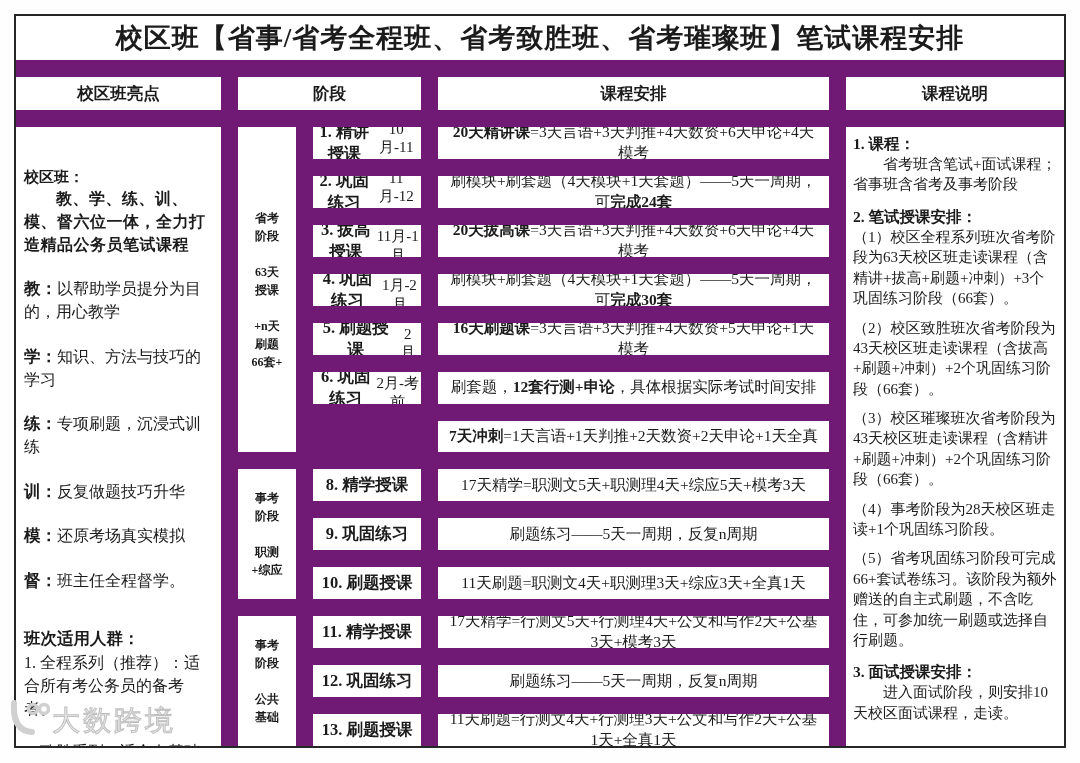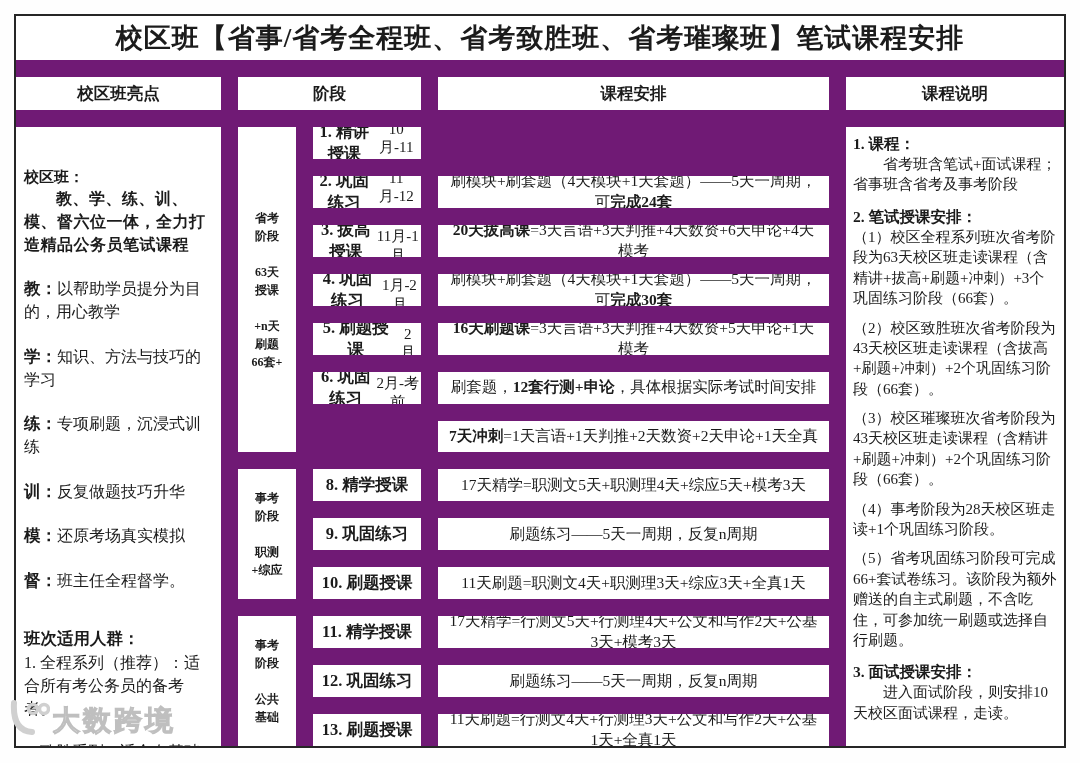--- a/index.html
+++ b/index.html
@@ -70,21 +70,21 @@
   .note-h { font-weight:bold; font-size:15.5px; }
   .note-ind { text-indent:2em; }
   .note-item { margin-top:9px; }
   .note-sec { margin-top:11px; }
 
   .watermark {
     position:absolute; left:6px; top:700px; display:flex; align-items:center; gap:2px;
     pointer-events:none;
   }
   .wm-text {
-    font-size:28px; font-weight:bold; letter-spacing:3px;
+    font-size:28px; font-weight:normal; letter-spacing:3px;
     color:#ececec; -webkit-text-stroke:1px #bfbfbf;
     font-family:"Liberation Sans","DejaVu Sans",sans-serif;
   }
 </style>
 </head>
 <body>
 
 <div class="page">
   <div class="tbl">
 
@@ -166,20 +166,23 @@
     <div class="cell stage r11">
         <div class="sname">11.  精学授课</div>
       </div>
     <div class="cell stage r12">
         <div class="sname">12.  巩固练习</div>
       </div>
     <div class="cell stage r13">
         <div class="sname">13.  刷题授课</div>
       </div>
 
+    <div class="cell course r1">
+        <span><span></span><b>20天精讲课</b><span>=3天言语+3天判推+4天数资+6天申论+4天模考</span></span>
+      </div>
     <div class="cell course r2">
         <span><span>刷模块+刷套题（4天模块+1天套题）——5天一周期，可</span><b>完成24套</b><span></span></span>
       </div>
     <div class="cell course r3">
         <span><span></span><b>20天拔高课</b><span>=3天言语+3天判推+4天数资+6天申论+4天模考</span></span>
       </div>
     <div class="cell course r4">
         <span><span>刷模块+刷套题（4天模块+1天套题）——5天一周期，可</span><b>完成30套</b><span></span></span>
       </div>
     <div class="cell course r5">

